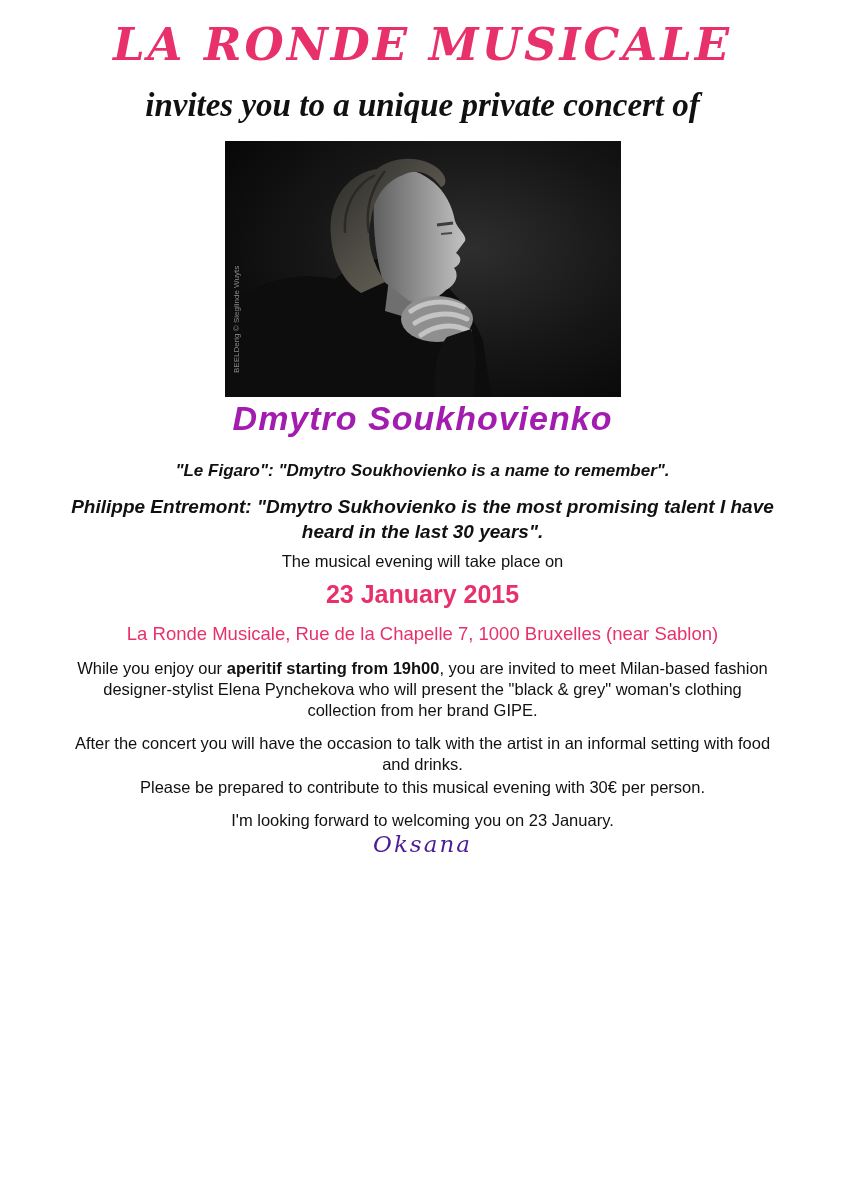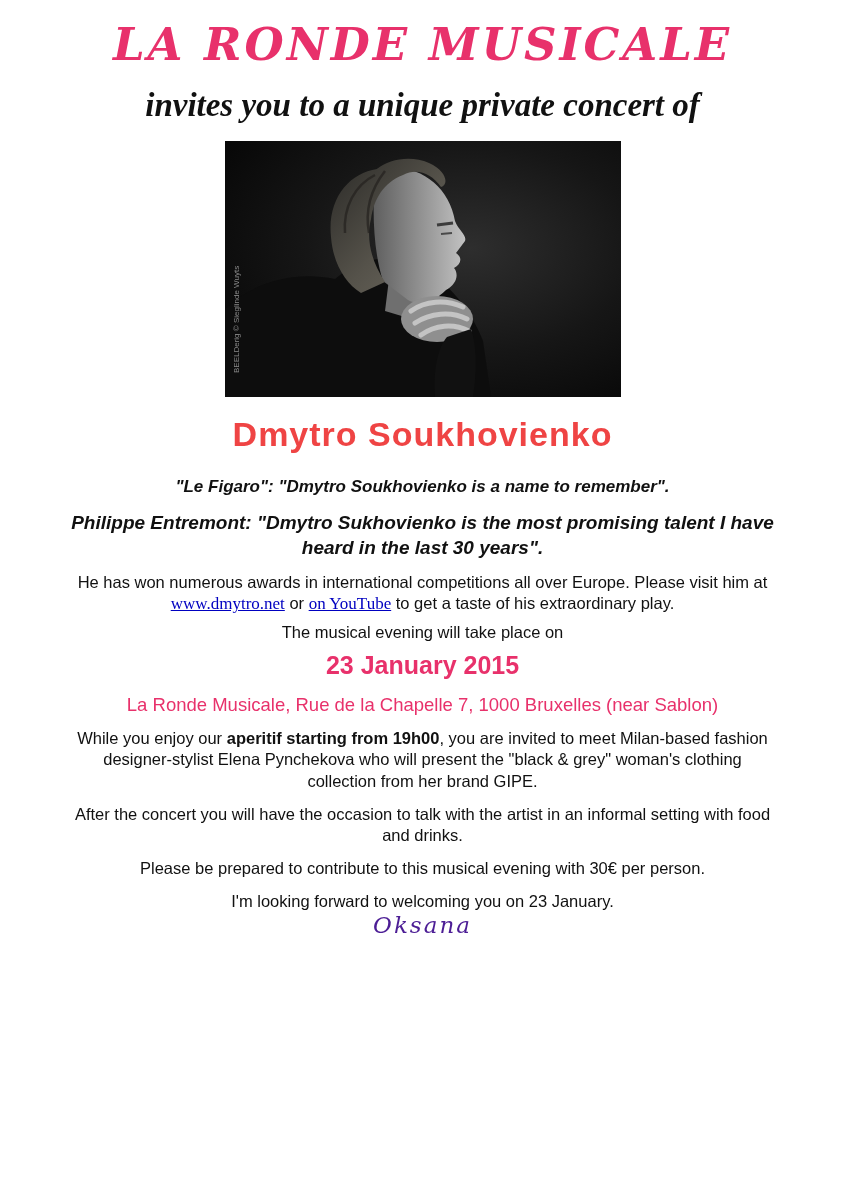--- a/index.html
+++ b/index.html
@@ -29,24 +29,24 @@
   }
 
   .photo-wrap {
     width: 396px; height: 256px;
     margin: 15px auto 0 auto;
     position: relative;
   }
   .photo-wrap svg { display: block; }
 
   .artist-name {
-    margin-top: 18px;
-    font-weight: bold;
+    margin-top: 2px;
+    font-style: italic; font-weight: bold;
     font-size: 34px; line-height: 1.15;
-    color: #ef4444;
+    color: #a21caf;
     letter-spacing: 1px;
   }
 
   .quote1 {
     margin: 22px auto 0 auto; width: 720px;
     font-style: italic; font-weight: bold;
     font-size: 17px; line-height: 1.3;
   }
   .quote2 {
     margin: 13px auto 0 auto; width: 720px;
@@ -75,21 +75,21 @@
     margin-top: 8px;
     font-weight: bold; font-size: 25px; line-height: 1.2;
     color: #e8316b;
   }
   .event-venue {
     margin-top: 14px;
     font-size: 18.5px; line-height: 1.2;
     color: #e8316b;
   }
 
-  .contribution { margin-top: 12px; }
+  .contribution { margin-top: 2px; }
   .closing { margin-top: 12px; }
   .signature {
     font-family: "DejaVu Serif", serif;
     font-style: italic;
     font-size: 23px;
     letter-spacing: 2px;
     color: #4c1d95;
   }
 </style>
 </head>
@@ -143,21 +143,20 @@
     </svg>
   </div>
 
   <div class="artist-name">Dmytro Soukhovienko</div>
 
   <div class="quote1">"Le Figaro": "Dmytro Soukhovienko is a name to remember".</div>
 
   <div class="quote2">Philippe Entremont: "Dmytro Sukhovienko is the most promising talent I have heard in the last 30 years".</div>
 
 
-  <p class="para"><span>He has won numerous awards in international competitions all over Europe. Please visit him at </span><a class="link">www.dmytro.net</a><span> or </span><a class="link">on YouTube</a><span> to get a taste of his extraordinary play.</span></p>
 
   <div class="evening-intro">The musical evening will take place on</div>
 
   <div class="event-date">23 January 2015</div>
 
   <div class="event-venue">La Ronde Musicale, Rue de la Chapelle 7, 1000 Bruxelles (near Sablon)</div>
 
 
   <p class="para"><span>While you enjoy our </span><b>aperitif starting from 19h00</b><span>, you are invited to meet Milan-based fashion designer-stylist Elena Pynchekova who will present the "black &amp; grey" woman's clothing collection from her brand GIPE.</span></p>
 

